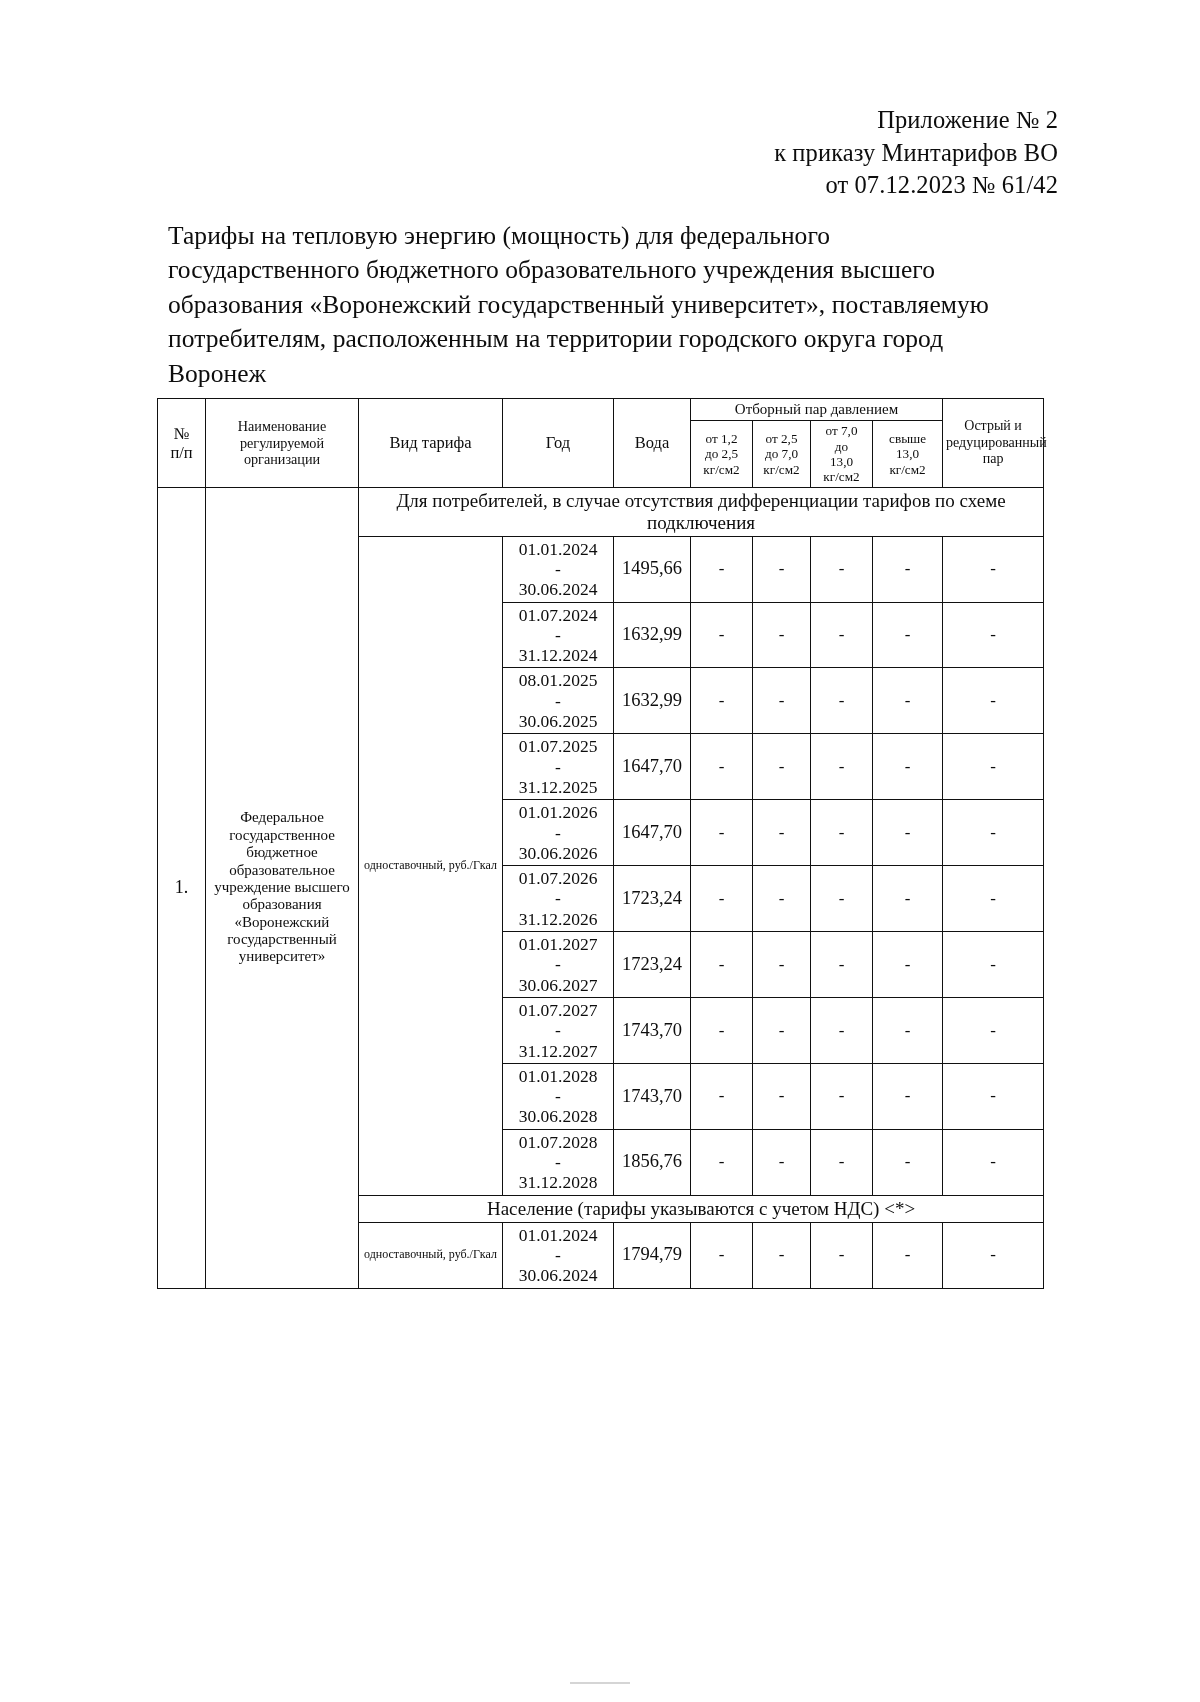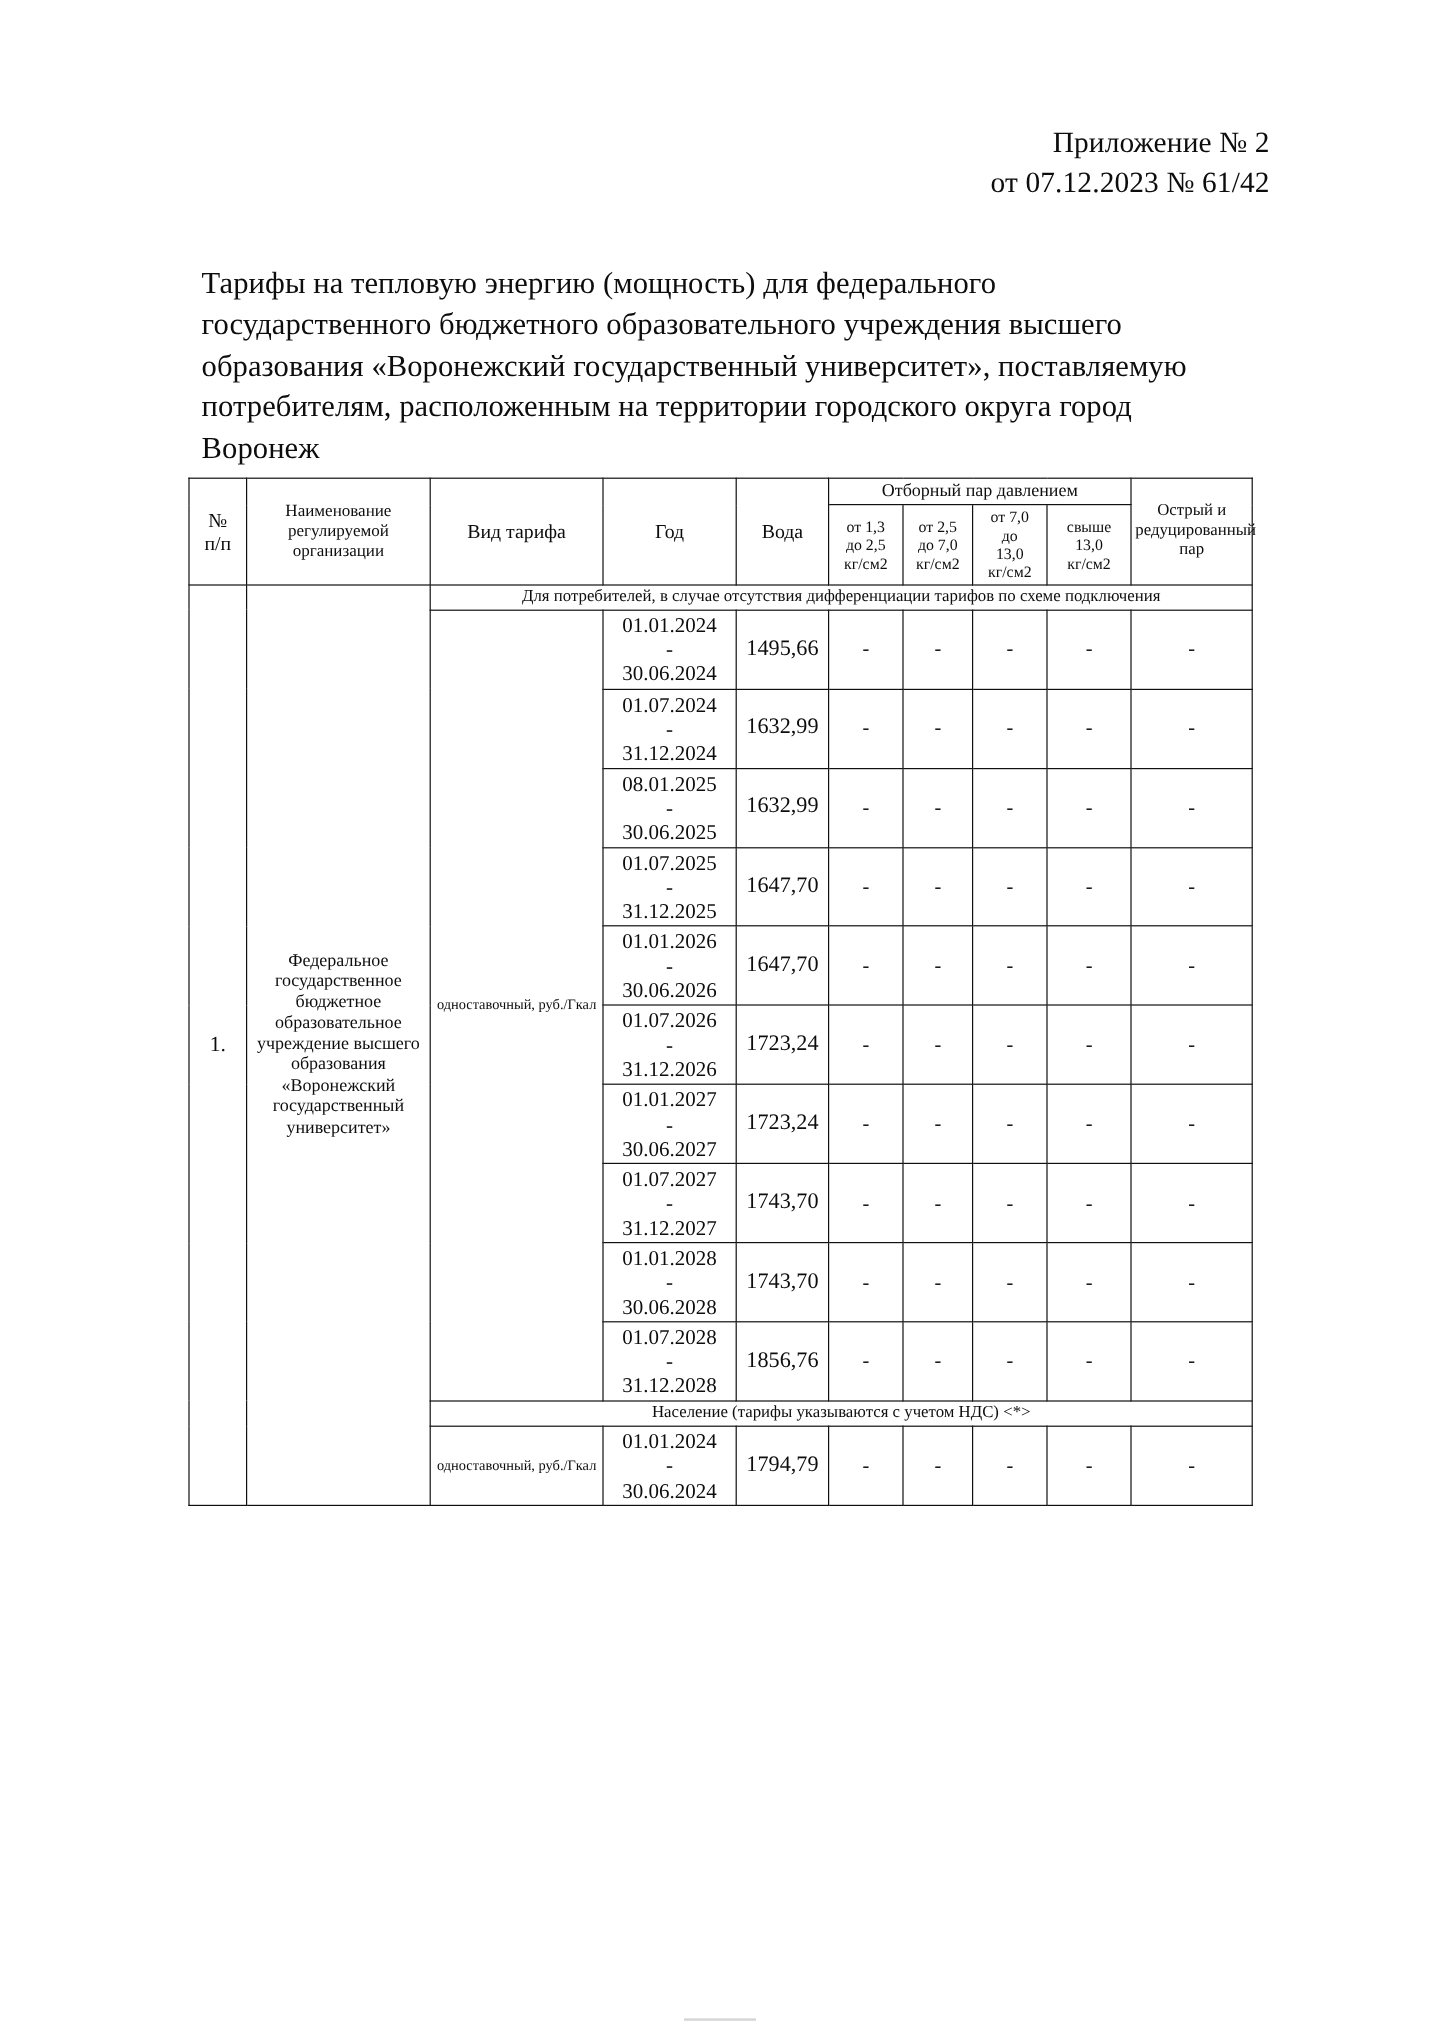--- a/index.html
+++ b/index.html
@@ -83,21 +83,21 @@
 
   .hdr-small { font-size: 14px; line-height: 1.18; }
   .hdr-mid   { font-size: 16.5px; margin-left: 44px; }
   .hdr-steam { font-size: 15px; padding-top: 4px; padding-bottom: 4px; }
   .hdr-press { font-size: 13.2px; line-height: 1.15; }
 
   th.h-num   { font-size: 16.5px; line-height: 1.12; }
   th.h-org   { font-size: 14.2px; line-height: 1.22; }
 
   td.section-row {
-    font-size: 14px;
+    font-size: 19px;
     line-height: 1.25;
     padding: 5px 10px;
   }
   td.num-cell  { font-size: 18px; }
   td.org-cell  { font-size: 15px; line-height: 1.42; padding: 4px 6px; }
   td.kind-cell { font-size: 12px; line-height: 1.4; }
   td.year-cell { font-size: 17.5px; line-height: 1.62; padding: 6px 2px; }
   td.val-cell  { font-size: 18.5px; }
   td.dash-cell { font-size: 17px; }
 
@@ -115,20 +115,21 @@
     background: #d5d5d5;
   }
 </style>
 </head>
 <body>
 
 <div class="page">
 
   <div class="doc-header">
     <div>Приложение № 2</div>
+    <div>к приказу Минтарифов ВО</div>
     <div>от 07.12.2023 № 61/42</div>
   </div>
 
   <div class="doc-title">
     <div>Тарифы на тепловую энергию (мощность) для федерального</div>
     <div>государственного бюджетного образовательного учреждения высшего</div>
     <div>образования «Воронежский государственный университет», поставляемую</div>
     <div>потребителям, расположенным на территории городского округа город</div>
     <div>Воронеж</div>
   </div>
@@ -163,21 +164,21 @@
           <th rowspan="2" class="hdr-mid">Вода</th>
           <th colspan="4" class="hdr-steam">Отборный пар давлением</th>
           <th rowspan="2" class="hdr-small">
             <span>Острый и</span><br>
             <span>редуцированный</span><br>
             <span>пар</span>
           </th>
         </tr>
         <tr>
           <th class="hdr-press">
-            <span>от 1,3</span><br>
+            <span>от 1,2</span><br>
             <span>до 2,5</span><br>
             <span>кг/см2</span>
           </th>
           <th class="hdr-press">
             <span>от 2,5</span><br>
             <span>до 7,0</span><br>
             <span>кг/см2</span>
           </th>
           <th class="hdr-press">
             <span>от 7,0</span><br>

